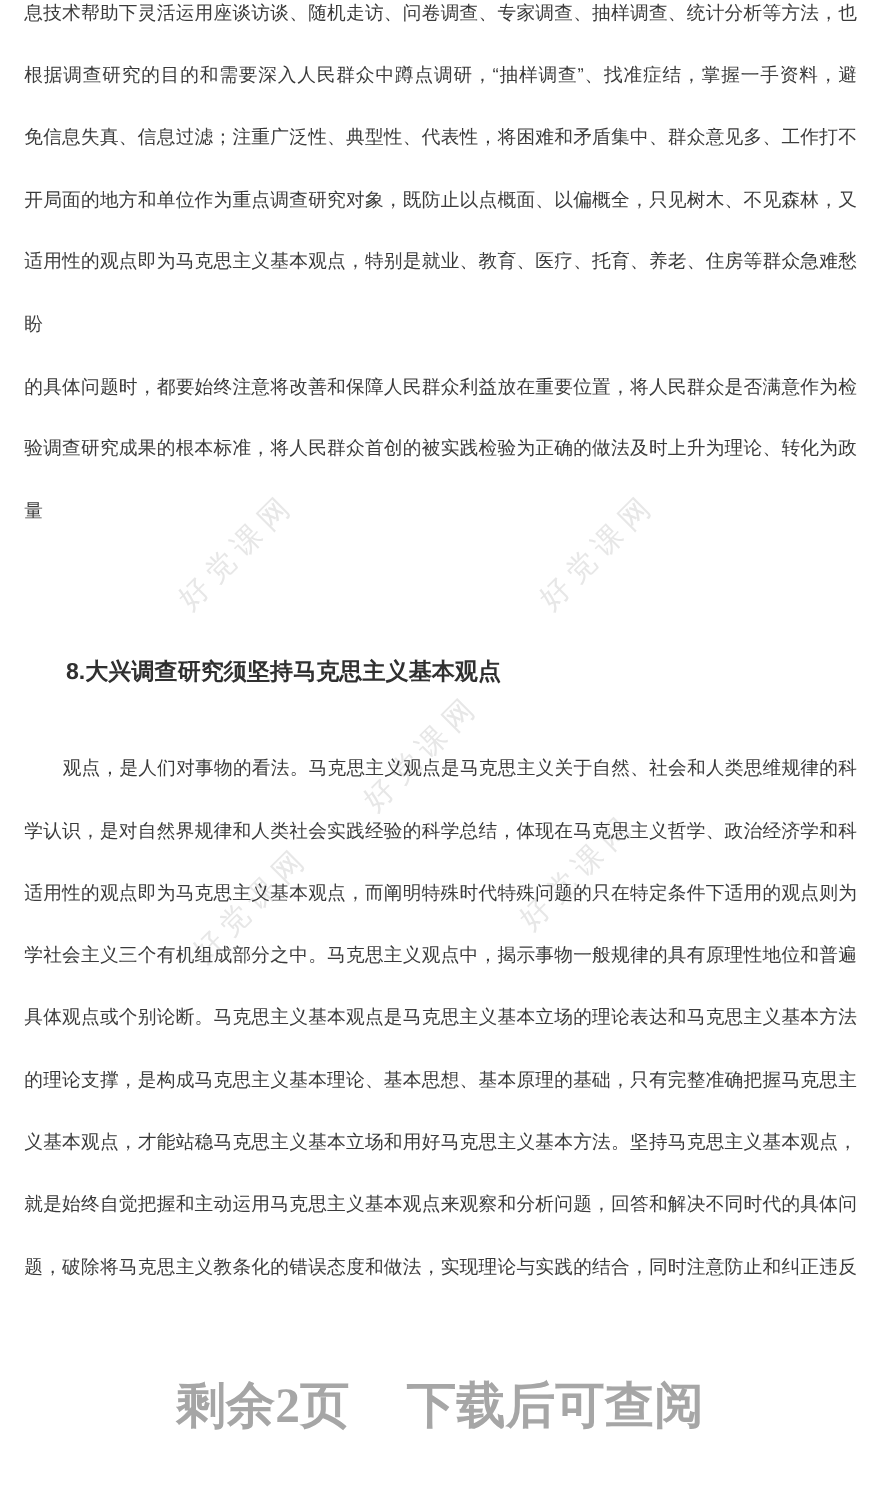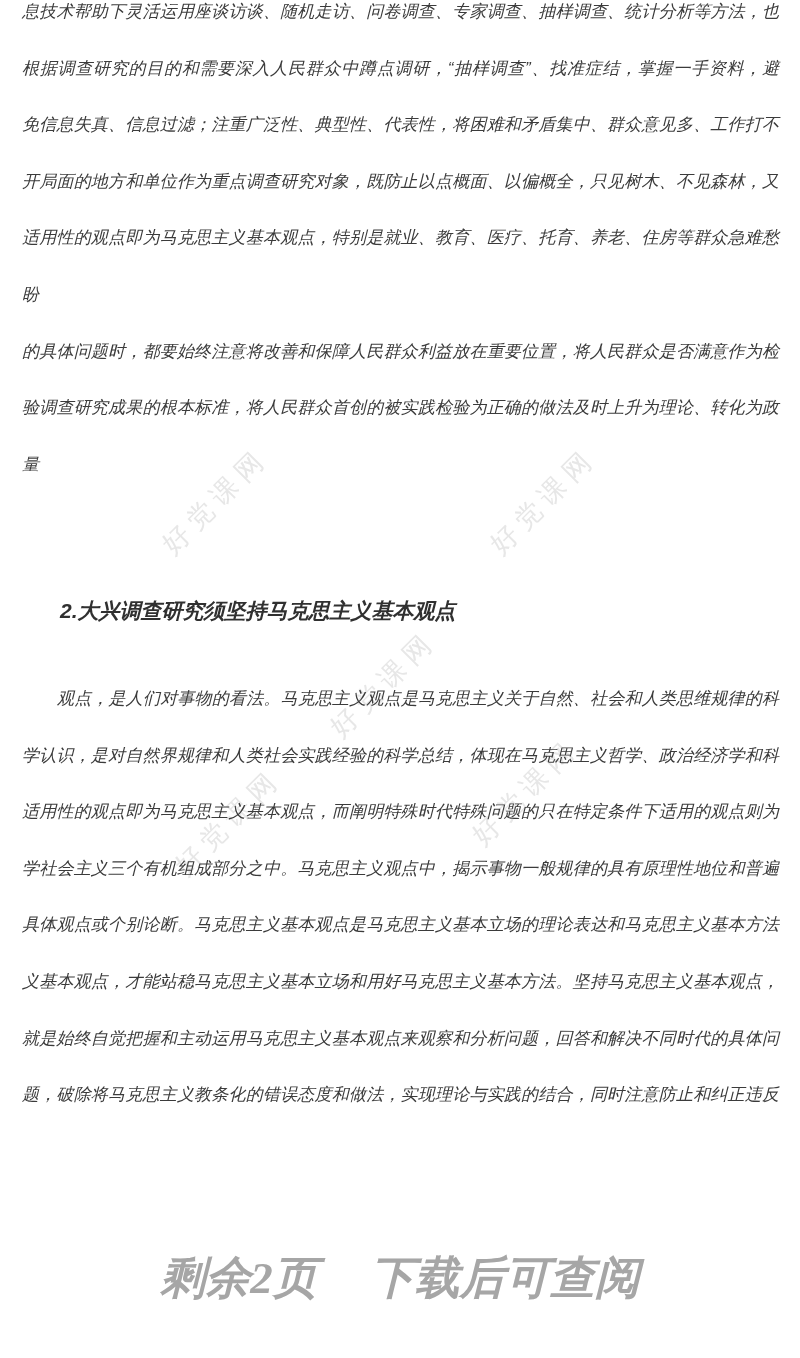--- a/index.html
+++ b/index.html
@@ -39,21 +39,20 @@
   .wm3 { left: 298px; top: 666px; }
   .wm4 { left: 143px; top: 804px; }
   .wm5 { left: 440px; top: 774px; }
 
   
   .content {
     position: absolute;
     inset: 0;
     z-index: 1;
     color: var(--body-text, #3b3b3b);
-    font-style: italic;
   }
   .para {
     position: absolute;
     left: 22px;
     width: 757px;
     font-size: 17px;
     line-height: 56.6px;
   }
   .para-1 { top: -16px; }
   .para-2 { top: 671px; }
@@ -115,28 +114,29 @@
       <div class="line fill">息技术帮助下灵活运用座谈访谈、随机走访、问卷调查、专家调查、抽样调查、统计分析等方法，也</div>
       <div class="line fill">根据调查研究的目的和需要深入人民群众中蹲点调研，“抽样调查”、找准症结，掌握一手资料，避</div>
       <div class="line fill">免信息失真、信息过滤；注重广泛性、典型性、代表性，将困难和矛盾集中、群众意见多、工作打不</div>
       <div class="line fill">开局面的地方和单位作为重点调查研究对象，既防止以点概面、以偏概全，只见树木、不见森林，又</div>
       <div class="line fill">适用性的观点即为马克思主义基本观点，特别是就业、教育、医疗、托育、养老、住房等群众急难愁盼</div>
       <div class="line fill">的具体问题时，都要始终注意将改善和保障人民群众利益放在重要位置，将人民群众是否满意作为检</div>
       <div class="line fill">验调查研究成果的根本标准，将人民群众首创的被实践检验为正确的做法及时上升为理论、转化为政</div>
       <div class="line">量</div>
     </div>
 
-    <div class="heading">2.大兴调查研究须坚持马克思主义基本观点</div>
+    <div class="heading">8.大兴调查研究须坚持马克思主义基本观点</div>
 
     <div class="para para-2">
       <div class="line fill indent">观点，是人们对事物的看法。马克思主义观点是马克思主义关于自然、社会和人类思维规律的科</div>
       <div class="line fill">学认识，是对自然界规律和人类社会实践经验的科学总结，体现在马克思主义哲学、政治经济学和科</div>
       <div class="line fill">适用性的观点即为马克思主义基本观点，而阐明特殊时代特殊问题的只在特定条件下适用的观点则为</div>
       <div class="line fill">学社会主义三个有机组成部分之中。马克思主义观点中，揭示事物一般规律的具有原理性地位和普遍</div>
       <div class="line fill">具体观点或个别论断。马克思主义基本观点是马克思主义基本立场的理论表达和马克思主义基本方法</div>
+      <div class="line fill">的理论支撑，是构成马克思主义基本理论、基本思想、基本原理的基础，只有完整准确把握马克思主</div>
       <div class="line fill">义基本观点，才能站稳马克思主义基本立场和用好马克思主义基本方法。坚持马克思主义基本观点，</div>
       <div class="line fill">就是始终自觉把握和主动运用马克思主义基本观点来观察和分析问题，回答和解决不同时代的具体问</div>
       <div class="line fill">题，破除将马克思主义教条化的错误态度和做法，实现理论与实践的结合，同时注意防止和纠正违反</div>
     </div>
 
     <div class="page-footer">
       <span class="remaining">剩余2页</span><span class="hint">下载后可查阅</span>
     </div>
 
   </div>

